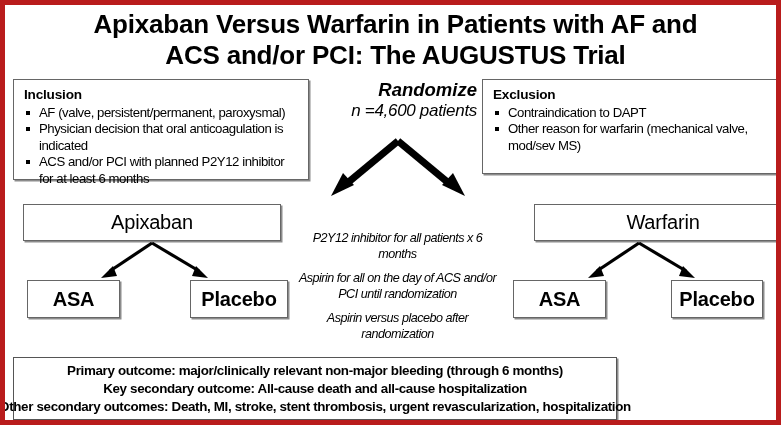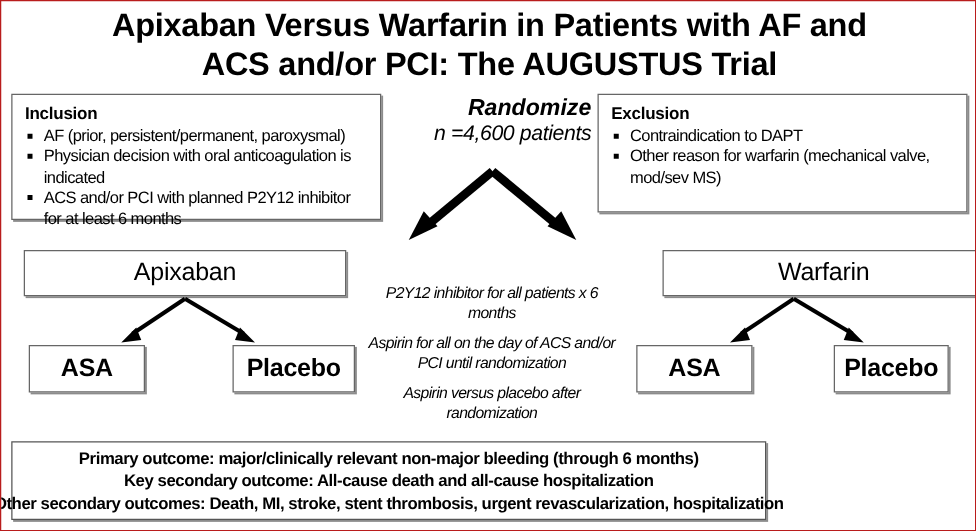--- a/index.html
+++ b/index.html
@@ -5,21 +5,21 @@
   html, body {
     margin: 0;
     padding: 0;
     background: #ffffff;
   }
   #canvas {
     position: relative;
     width: 781px;
     height: 425px;
     background: #ffffff;
-    border: 1px solid #b91c1c;
+    border: 5px solid #b91c1c;
     box-sizing: border-box;
     overflow: hidden;
     font-family: "Liberation Sans", sans-serif;
     color: #000000;
   }
 
   
   #title {
     position: absolute;
     left: 0;
@@ -175,22 +175,22 @@
 <div id="canvas">
 
   <div id="title">
     <span class="line1">Apixaban Versus Warfarin in Patients with AF and</span>
     <span class="line2">ACS and/or PCI: The AUGUSTUS Trial</span>
   </div>
 
   <div class="box crit" id="inclusion-box">
     <div class="hdr">Inclusion</div>
     <ul>
-      <li>AF (prior, persistent/permanent, paroxysmal)</li>
-      <li>Physician decision with oral anticoagulation is indicated</li>
+      <li>AF (valve, persistent/permanent, paroxysmal)</li>
+      <li>Physician decision that oral anticoagulation is indicated</li>
       <li>ACS and/or PCI with planned P2Y12 inhibitor for at least 6 months</li>
     </ul>
   </div>
 
   <div class="box crit" id="exclusion-box">
     <div class="hdr">Exclusion</div>
     <ul>
       <li>Contraindication to DAPT</li>
       <li>Other reason for warfarin (mechanical valve, mod/sev MS)</li>
     </ul>

